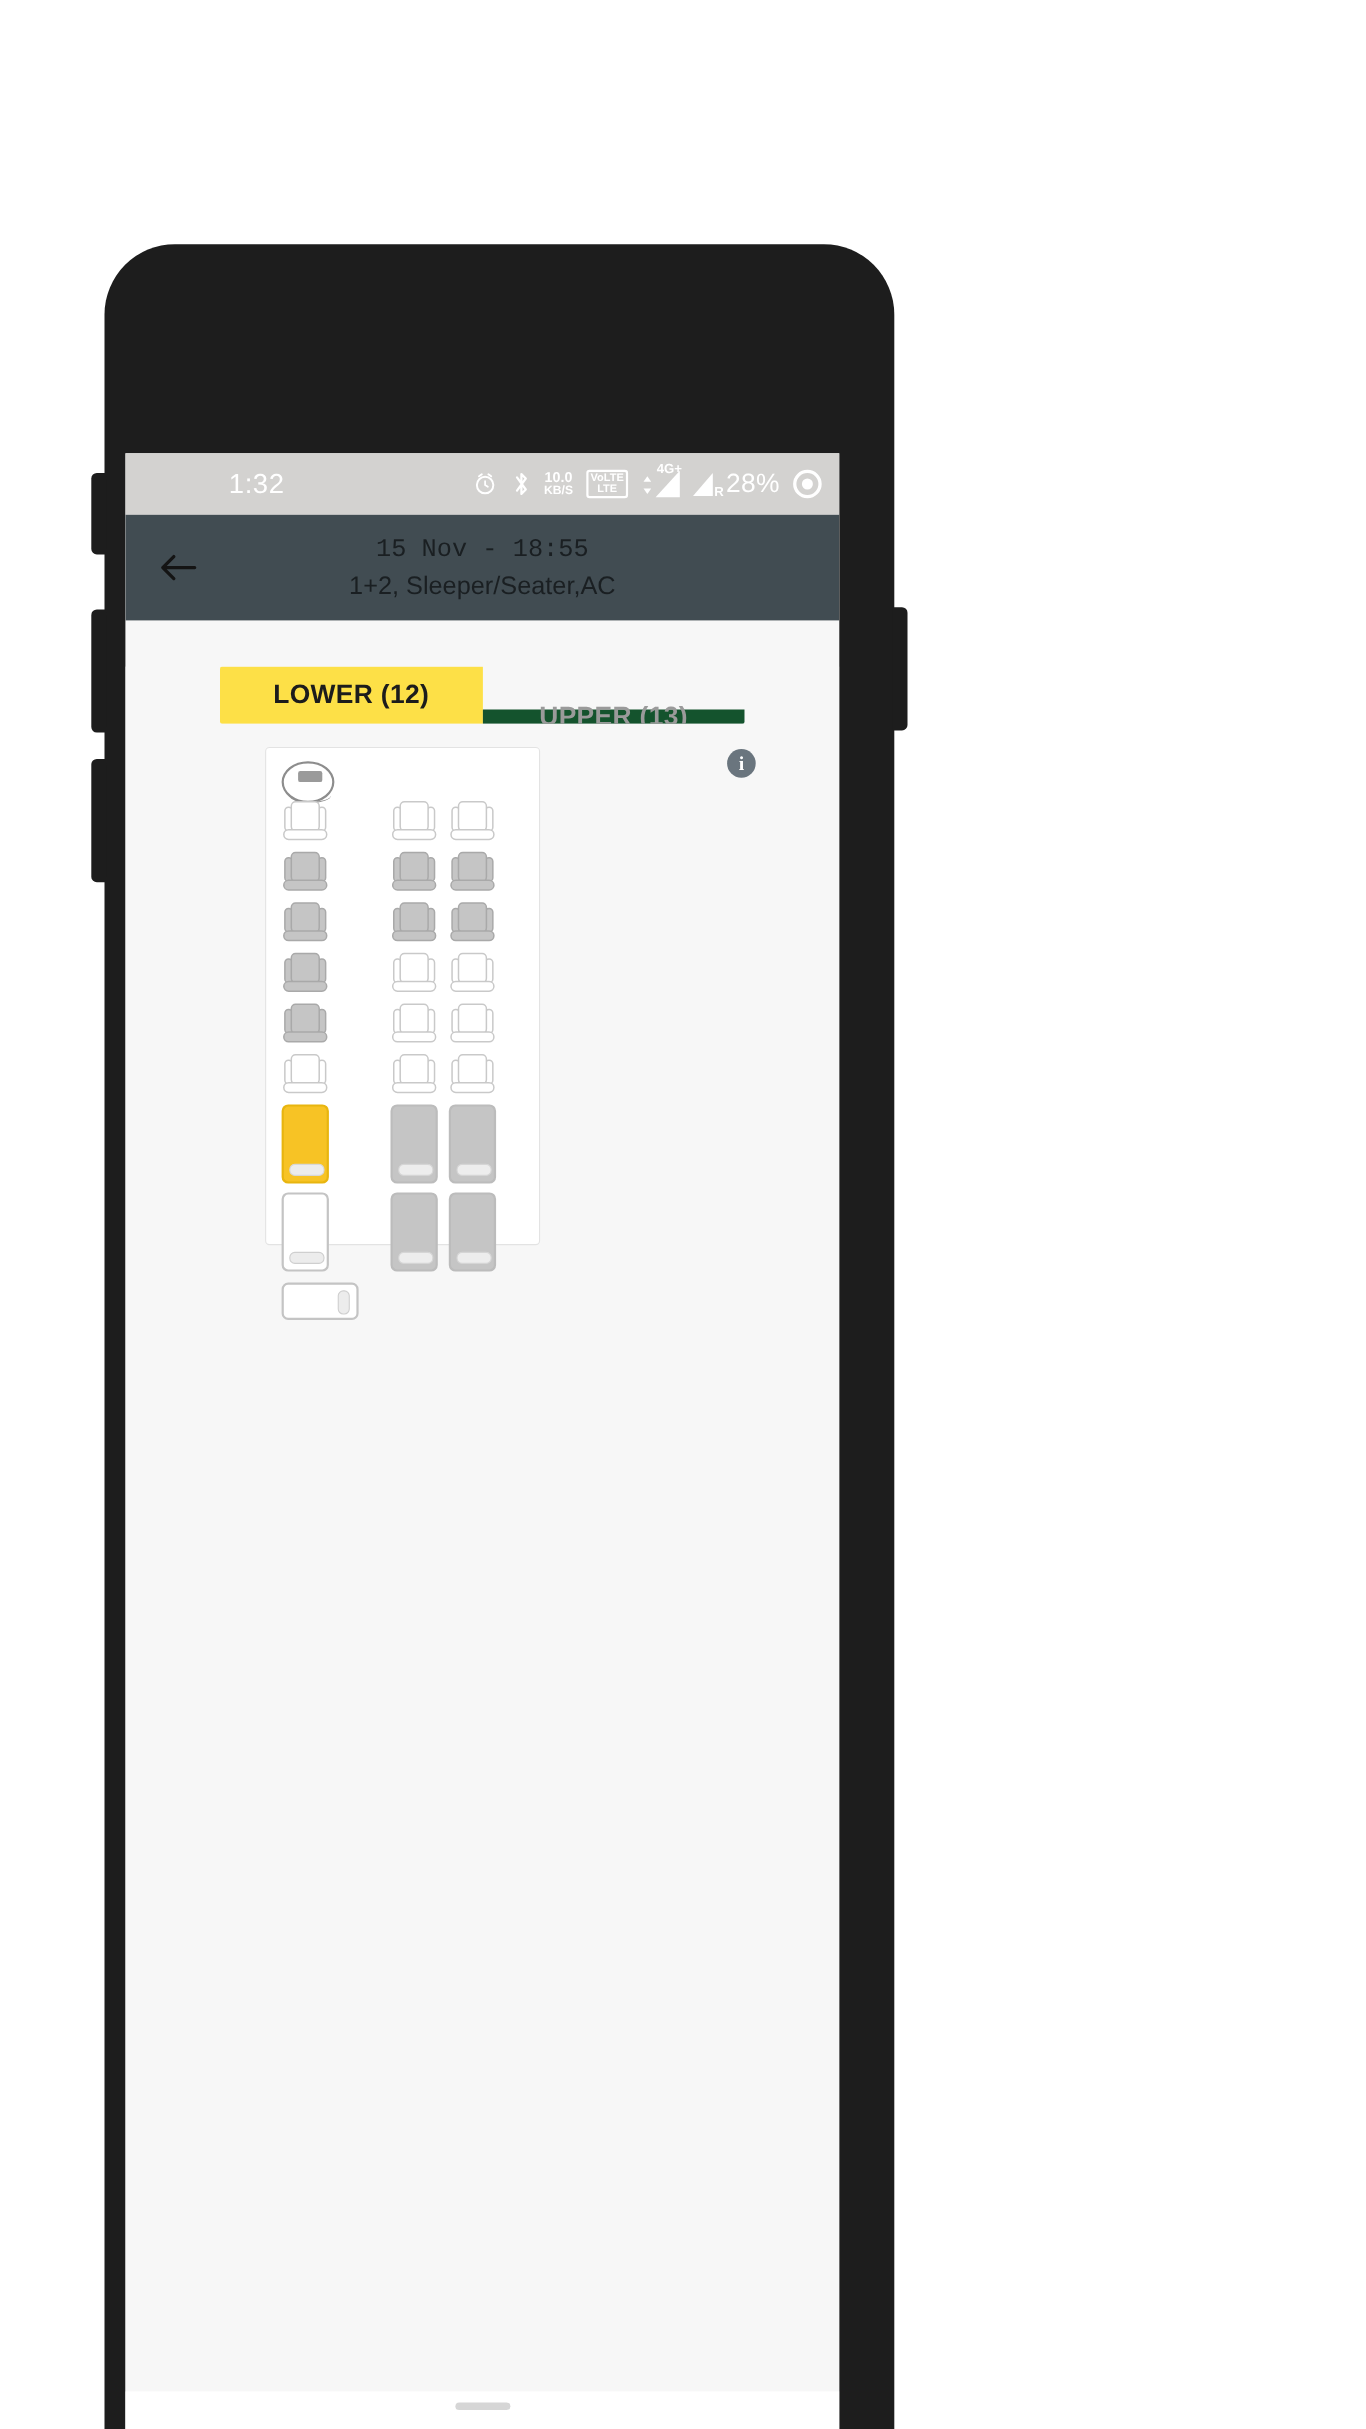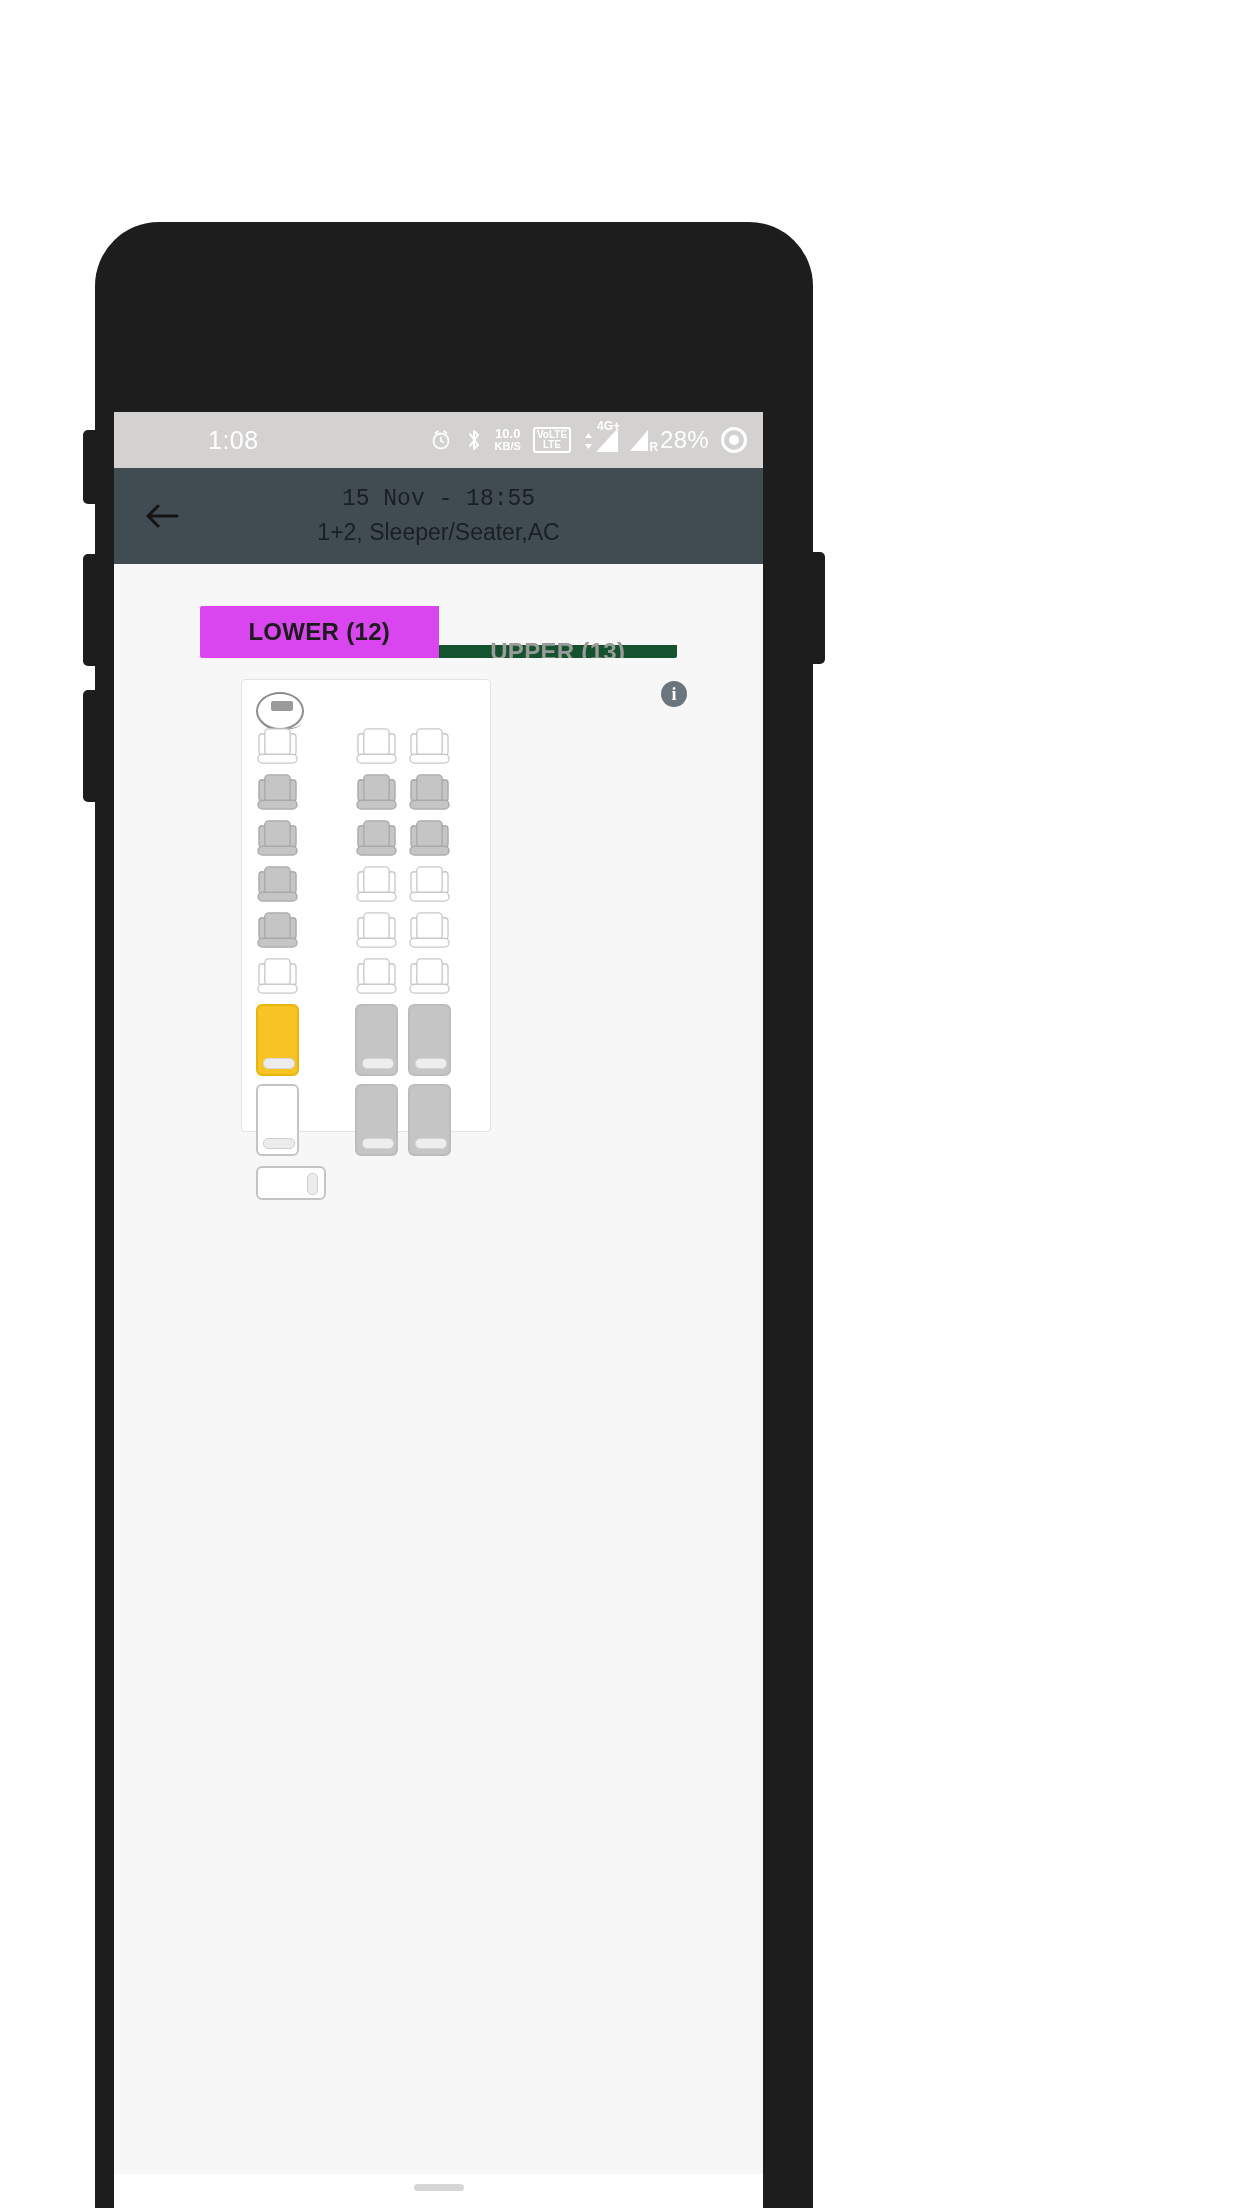--- a/index.html
+++ b/index.html
@@ -136,21 +136,21 @@
     display: flex;
     border-radius: 2px;
     overflow: hidden;
   }
   .tab {
     flex: 1;
     display: flex; align-items: center; justify-content: center;
     font-size: 24px; font-weight: bold;
     letter-spacing: .3px;
   }
-  .tab.active { background: #d946ef; color: #1c1c1c; }
+  .tab.active { background: #fde047; color: #1c1c1c; }
   .tab.inactive { background: #14532d; color: #9a9a9a; margin-top: 39px; }
 
   #fare-note {
     margin-top: 27px;
     text-align: center;
     font-size: 25px;
     color: #4a4f55;
   }
 
   
@@ -293,21 +293,21 @@
 
 <div id="phone-frame">
   <div class="side-btn" id="btn-a"></div>
   <div class="side-btn" id="btn-b"></div>
   <div class="side-btn" id="btn-c"></div>
   <div class="side-btn-right" id="btn-r"></div>
 
   <div id="screen">
 
     <div id="status-bar">
-      <div id="status-time">1:08</div>
+      <div id="status-time">1:32</div>
       <div id="status-icons">
 
         <div class="st-ico">
           <svg width="24" height="24" viewBox="0 0 24 24">
             <circle cx="12" cy="13" r="7.5" fill="none" stroke="#fff" stroke-width="1.8"></circle>
             <path d="M12 9.5 L12 13 L14.5 14.5" fill="none" stroke="#fff" stroke-width="1.6" stroke-linecap="round"></path>
             <path d="M6.5 5 L9 3.2 M17.5 5 L15 3.2" stroke="#fff" stroke-width="1.8" stroke-linecap="round"></path>
           </svg>
         </div>
 

